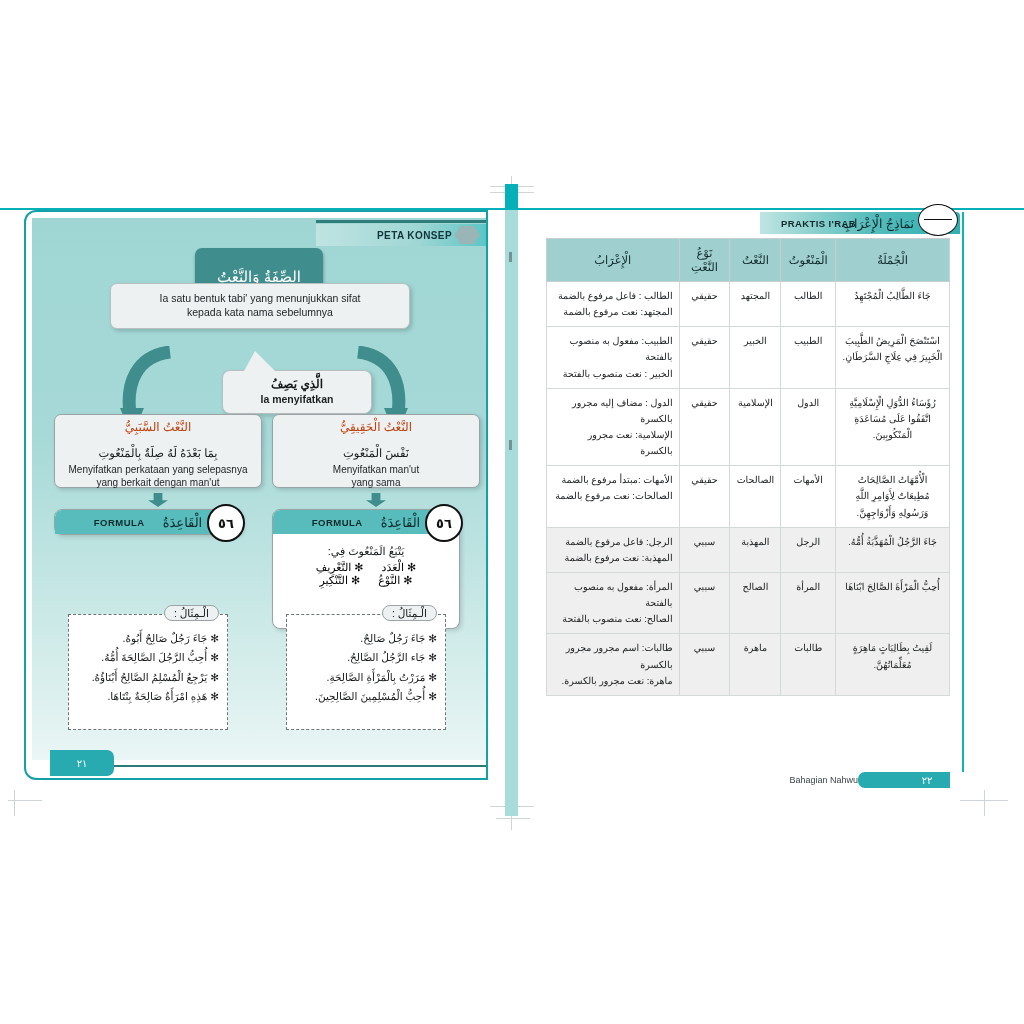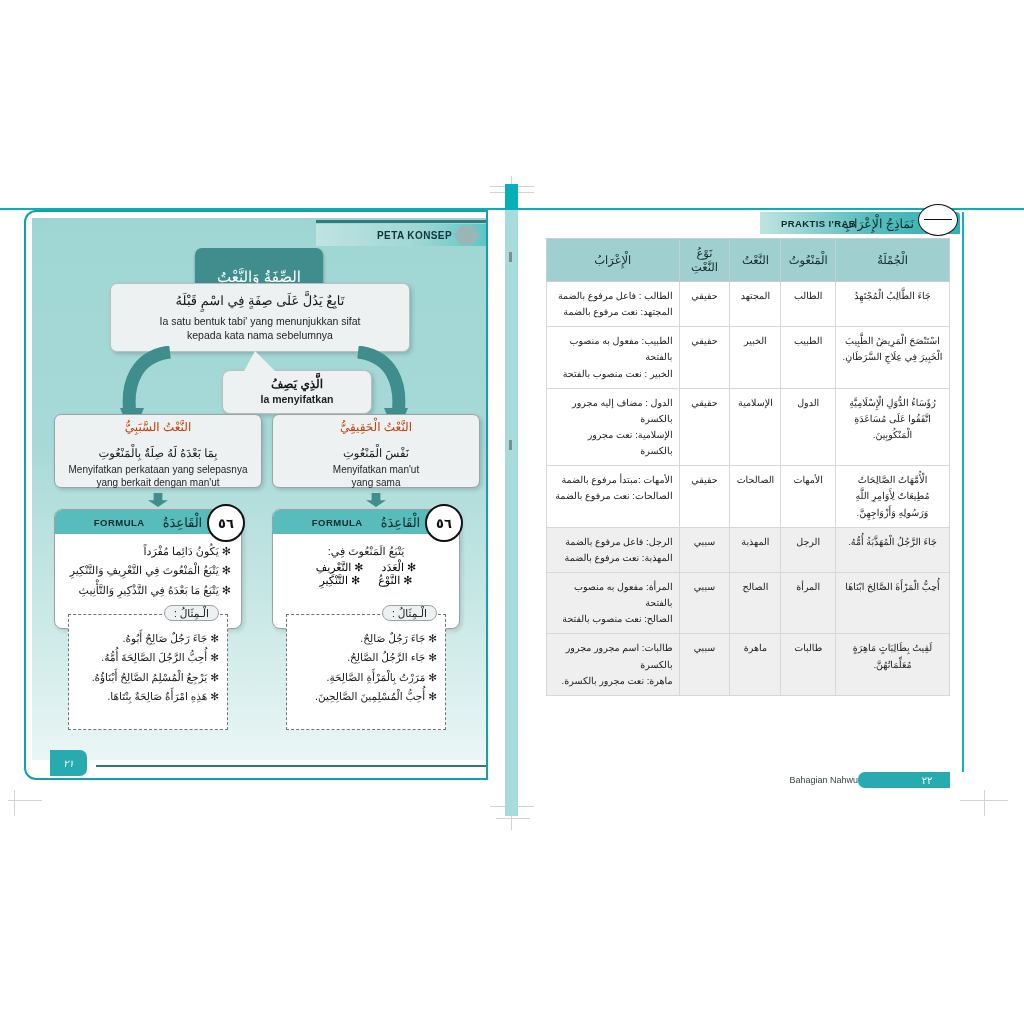--- a/index.html
+++ b/index.html
@@ -156,26 +156,25 @@
     position:absolute;right:8px;top:-10px;
     background:#eef1f2;border:1px solid #9aa3a5;border-radius:9px;
     padding:1px 9px;font-size:10.5px;direction:rtl;color:#15181a;white-space:nowrap;
   }
   .ex-line{font-size:10.5px;direction:rtl;text-align:right;color:#15181a;line-height:1.85;}
 
   .lp-rule{
     position:absolute;left:70px;right:0;bottom:11px;height:2px;background:#2a7a78;
   }
   .pagenum-left{
-    position:absolute;left:24px;bottom:2px;width:37px;height:26px;
+    position:absolute;left:24px;bottom:2px;width:64px;height:26px;
     background:#27aab0;border-radius:0 7px 7px 0;
     display:flex;align-items:center;justify-content:center;
     color:#ffffff;font-size:10px;direction:rtl;
     font-family:"DejaVu Sans", sans-serif;
-    font-style:italic;
   }
 
   
   .page-right{
     position:absolute;left:538px;top:212px;width:422px;height:568px;
   }
   .rp-edge{
     position:absolute;right:-4px;top:0px;width:2px;height:560px;background:#0fb3bb;
   }
   .praktis-bar{
@@ -254,21 +253,20 @@
 
       <div class="peta-bar">
         <div class="topline"></div>
         <span class="peta-label">PETA KONSEP</span>
         <span class="hexagon"></span>
       </div>
 
       <div class="title-pill">الصِّفَةُ وَالنَّعْتُ</div>
 
       <div class="def-box">
-        <div class="def-ar">تَابِعٌ يَدُلَّ عَلَى صِفَةٍ فِي اسْمٍ قَبْلَهُ</div>
         <div class="def-ms">Ia satu bentuk tabi' yang menunjukkan sifat</div>
         <div class="def-ms">kepada kata nama sebelumnya</div>
       </div>
 
       <svg class="arrow-l" viewBox="0 0 60 96">
         <path d="M52 6 C18 10 8 38 12 68" stroke="#3f8e8d" stroke-width="13" fill="none" stroke-linecap="butt"></path>
         <polygon points="2,62 26,62 14,90" fill="#3f8e8d"></polygon>
       </svg>
       <svg class="arrow-r" viewBox="0 0 60 96">
         <path d="M8 6 C42 10 52 38 48 68" stroke="#3f8e8d" stroke-width="13" fill="none" stroke-linecap="butt"></path>
@@ -295,25 +293,20 @@
       </div>
 
       <div class="down-arrow a1"></div>
       <div class="down-arrow a2"></div>
 
       <div class="formula-card left">
         <div class="fc-head">
           <span class="fm-en">FORMULA</span>
           <span class="fm-ar">الْقَاعِدَةُ</span>
           <span class="fc-badge">٥٦</span>
-        </div>
-        <div class="fc-body">
-          <div class="fc-line">✻ يَكُونُ دَائِما مُفْرَداً</div>
-          <div class="fc-line">✻ يَتْبَعُ الْمَنْعُوتَ فِي التَّعْرِيفِ وَالتَّنْكِيرِ</div>
-          <div class="fc-line">✻ يَتْبَعُ مَا بَعْدَهُ فِي التَّذْكِيرِ وَالتَّأْنِيثِ</div>
         </div>
       </div>
 
       <div class="formula-card right">
         <div class="fc-head">
           <span class="fm-en">FORMULA</span>
           <span class="fm-ar">الْقَاعِدَةُ</span>
           <span class="fc-badge">٥٦</span>
         </div>
         <div class="fc-body">

